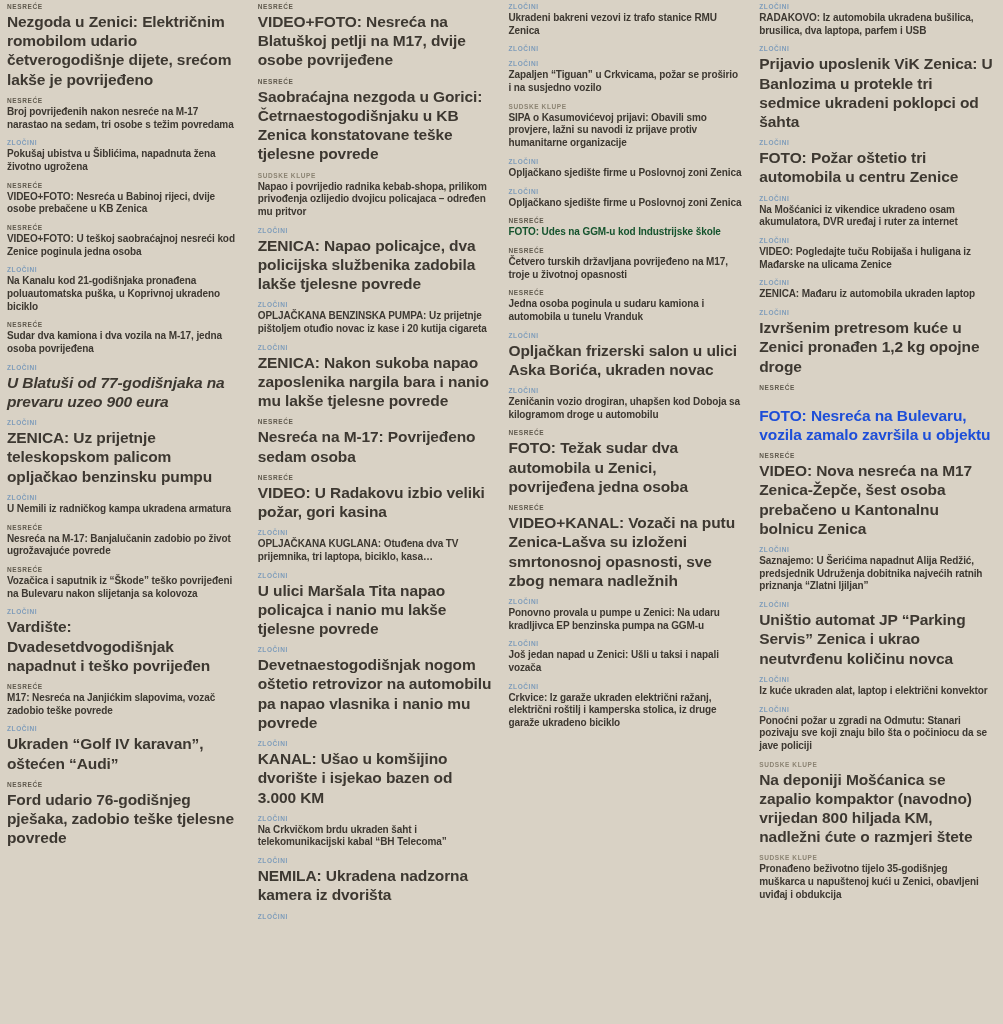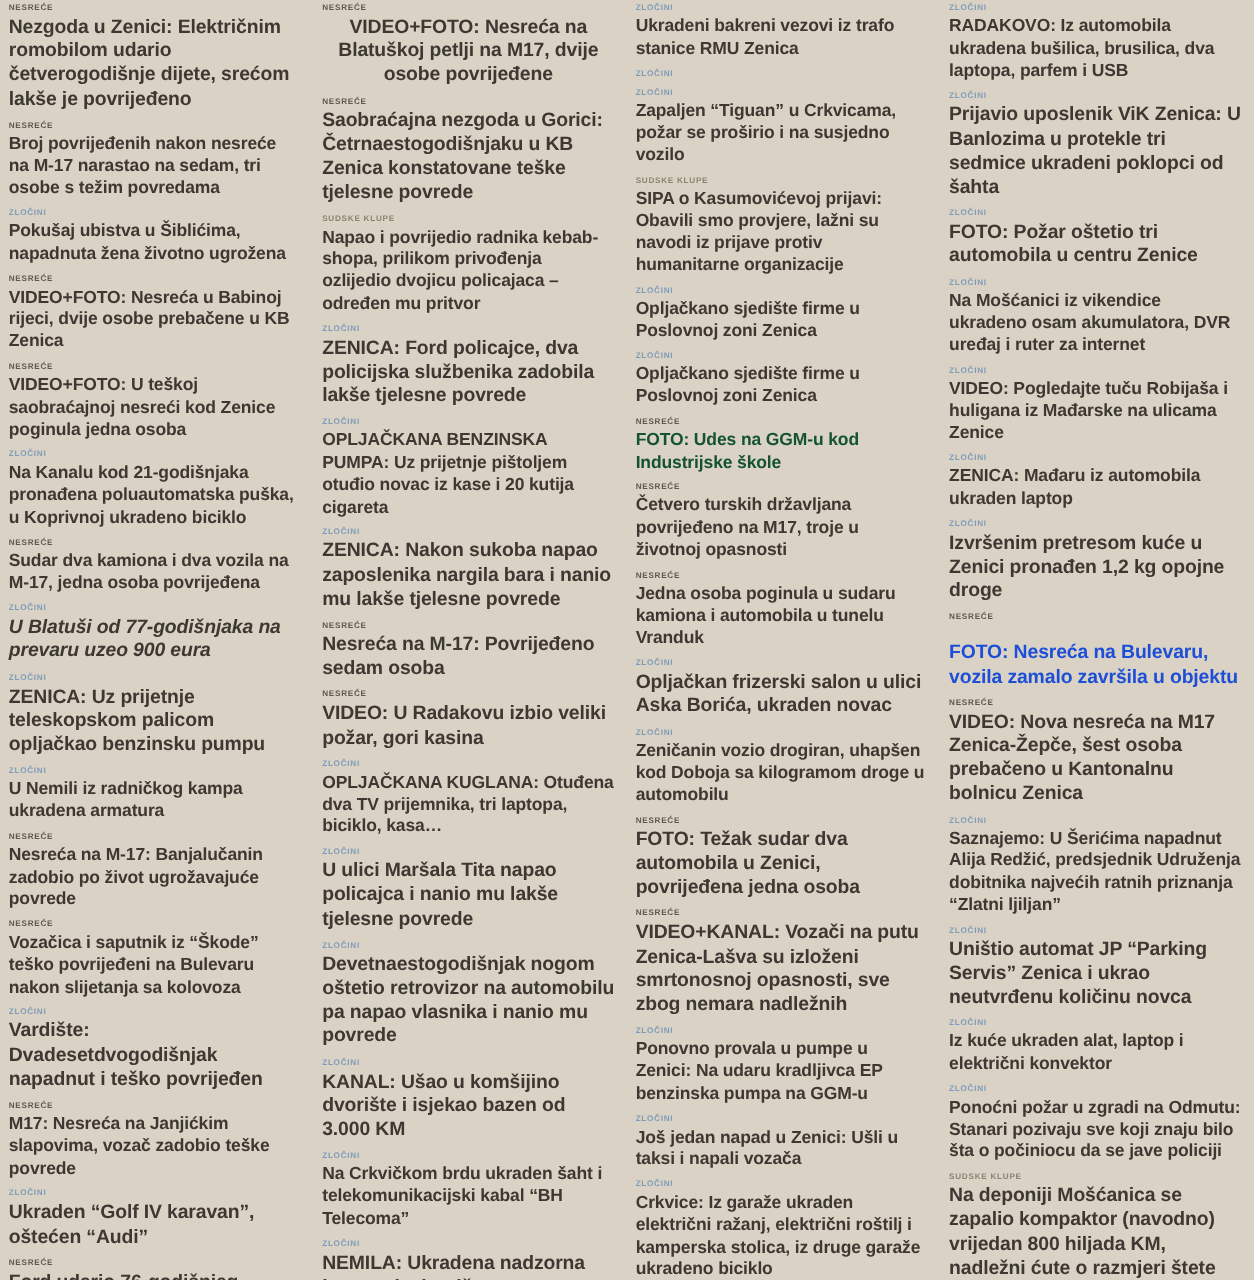--- a/index.html
+++ b/index.html
@@ -30,21 +30,21 @@
     cursor: pointer;
   }
   .headline {
     display: block;
     color: #3d3831;
     font-weight: 700;
     text-decoration: none;
     cursor: pointer;
   }
   .headline.lg { font-size: 15.5px; line-height: 1.24; letter-spacing: -0.1px; }
-  .headline.md { font-size: 14px; line-height: 1.27; letter-spacing: -0.1px; }
+  .headline.md { font-size: 10px; line-height: 1.27; letter-spacing: -0.1px; }
 </style>
 </head>
 <body style="background: rgb(217, 210, 197);">
 
 <div class="grid">
   <div class="col">
   <article class="item">
     <a class="cat" style="color: rgb(95, 89, 77);">NESREĆE</a>
     <a class="headline lg" style="color: rgb(61, 56, 49);">Nezgoda u Zenici: Električnim romobilom udario četverogodišnje dijete, srećom lakše je povrijeđeno</a>
   </article>
@@ -121,36 +121,36 @@
 
   <article class="item">
     <a class="cat" style="color: rgb(95, 89, 77);">NESREĆE</a>
     <a class="headline lg" style="color: rgb(61, 56, 49);">Ford udario 76-godišnjeg pješaka, zadobio teške tjelesne povrede</a>
   </article>
 
 </div>
   <div class="col">
   <article class="item">
     <a class="cat" style="color: rgb(95, 89, 77);">NESREĆE</a>
-    <a class="headline lg" style="color: rgb(61, 56, 49); text-align: center;">VIDEO+FOTO: Nesreća na Blatuškoj petlji na M17, dvije osobe povrijeđene</a>
+    <a class="headline lg" style="color: rgb(61, 56, 49);">VIDEO+FOTO: Nesreća na Blatuškoj petlji na M17, dvije osobe povrijeđene</a>
   </article>
 
   <article class="item">
     <a class="cat" style="color: rgb(95, 89, 77);">NESREĆE</a>
     <a class="headline lg" style="color: rgb(61, 56, 49);">Saobraćajna nezgoda u Gorici: Četrnaestogodišnjaku u KB Zenica konstatovane teške tjelesne povrede</a>
   </article>
 
   <article class="item">
     <a class="cat" style="color: rgb(139, 131, 114);">SUDSKE KLUPE</a>
     <a class="headline md" style="color: rgb(61, 56, 49);">Napao i povrijedio radnika kebab-shopa, prilikom privođenja ozlijedio dvojicu policajaca – određen mu pritvor</a>
   </article>
 
   <article class="item">
     <a class="cat" style="color: rgb(126, 156, 186);">ZLOČINI</a>
-    <a class="headline lg" style="color: rgb(61, 56, 49);">ZENICA: Ford policajce, dva policijska službenika zadobila lakše tjelesne povrede</a>
+    <a class="headline lg" style="color: rgb(61, 56, 49);">ZENICA: Napao policajce, dva policijska službenika zadobila lakše tjelesne povrede</a>
   </article>
 
   <article class="item">
     <a class="cat" style="color: rgb(126, 156, 186);">ZLOČINI</a>
     <a class="headline md" style="color: rgb(61, 56, 49);">OPLJAČKANA BENZINSKA PUMPA: Uz prijetnje pištoljem otuđio novac iz kase i 20 kutija cigareta</a>
   </article>
 
   <article class="item">
     <a class="cat" style="color: rgb(126, 156, 186);">ZLOČINI</a>
     <a class="headline lg" style="color: rgb(61, 56, 49);">ZENICA: Nakon sukoba napao zaposlenika nargila bara i nanio mu lakše tjelesne povrede</a>

